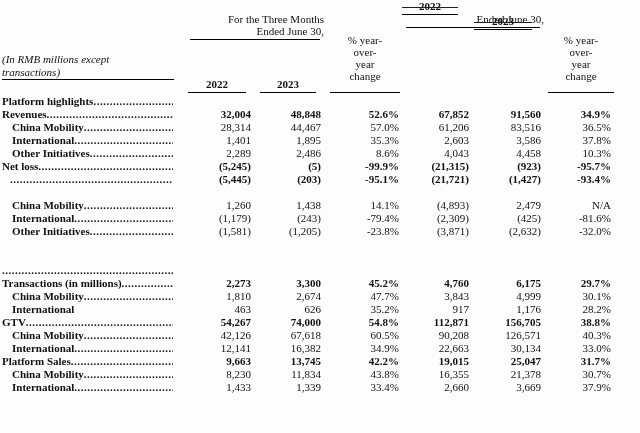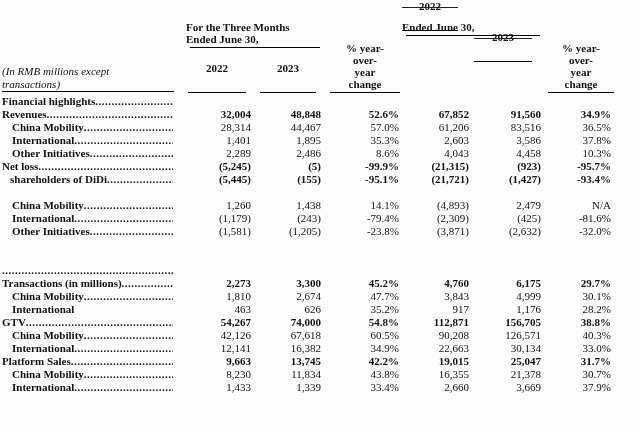--- a/index.html
+++ b/index.html
@@ -14,42 +14,42 @@
     font-size: 11px;
     overflow: hidden;
   }
   
   .header {
     position: relative;
     height: 93px;
     width: 640px;
   }
   .h-note {
-    position: absolute; left: 2px; bottom: 1px; width: 172px;
+    position: absolute; left: 2px; bottom: 13px; width: 172px;
     font-style: italic; line-height: 12.5px;
     border-bottom: 1.6px solid #000; padding-bottom: 1px;
   }
   .h-group {
-    position: absolute; top: 21px; text-align: left;
-    font-weight: bold; line-height: 12px;
+    position: absolute; top: 13px; text-align: right;
+    font-weight: normal; line-height: 12px;
   }
   .g3m { left: 186px; width: 138px; }
   .g6m { left: 402px; width: 142px; }
   .h-group .uline { border-bottom: 1.6px solid #000; margin: 2px 4px 0 4px; height: 1px; }
   .h-pct {
     position: absolute; bottom: 0; text-align: center;
-    font-weight: bold; line-height: 12px;
-    border-bottom: 1.6px solid #000; padding-bottom: 2px;
+    font-weight: normal; line-height: 12px;
+    border-bottom: 1.6px solid #000; padding-bottom: 10px;
   }
   .pct1 { left: 330px; width: 70px; }
   .pct2 { left: 548px; width: 66px; }
   .h-year {
     position: absolute; bottom: 0; text-align: center;
     font-weight: bold; line-height: 13px;
-    border-bottom: 1.6px solid #000; padding-bottom: 17px;
+    border-bottom: 1.6px solid #000; padding-bottom: 1px;
   }
   .y3m1 { left: 188px; width: 58px; }
   .y3m2 { left: 260px; width: 56px; }
   .y6m1 { left: 402px; width: 56px; }
   .y6m2 { left: 474px; width: 58px; }
   .strike { position: relative; }
   .strike::after {
     content: ""; position: absolute; left: 0; right: 0; top: 7px;
     border-top: 1px solid #222;
   }
@@ -115,21 +115,21 @@
     <div class="h-year y3m2">2023</div>
     <div class="h-year y6m1 strike">2022</div>
     <div class="h-year y6m2 strike">2023</div>
 
   </div>
 
   <div class="tbody">
       <div class="trow">
         <div class="lcell bold">
           <div class="lline">
-            <span>Financial highlights</span>
+            <span>Platform highlights</span>
             <span class="dots">........................................................................</span>
           </div>
         </div>
         <div class="vcell c0 bold"></div>
         <div class="vcell c1 bold"></div>
         <div class="vcell c2 pct bold"></div>
         <div class="vcell c3 bold"></div>
         <div class="vcell c4 bold"></div>
         <div class="vcell c5 pct bold"></div>
       </div>
@@ -199,26 +199,25 @@
         <div class="vcell c0 bold">(5,245)</div>
         <div class="vcell c1 bold">(5)</div>
         <div class="vcell c2 pct bold">-99.9%</div>
         <div class="vcell c3 bold">(21,315)</div>
         <div class="vcell c4 bold">(923)</div>
         <div class="vcell c5 pct bold">-95.7%</div>
       </div>
       <div class="trow">
         <div class="lcell bold">
           <div class="lline l2">
-            <span>shareholders of DiDi</span>
             <span class="dots">........................................................................</span>
           </div>
         </div>
         <div class="vcell c0 bold">(5,445)</div>
-        <div class="vcell c1 bold">(155)</div>
+        <div class="vcell c1 bold">(203)</div>
         <div class="vcell c2 pct bold">-95.1%</div>
         <div class="vcell c3 bold">(21,721)</div>
         <div class="vcell c4 bold">(1,427)</div>
         <div class="vcell c5 pct bold">-93.4%</div>
       </div>
       <div class="spacer"></div>
       <div class="trow">
         <div class="lcell indent">
           <div class="lline">
             <span>China Mobility</span>

